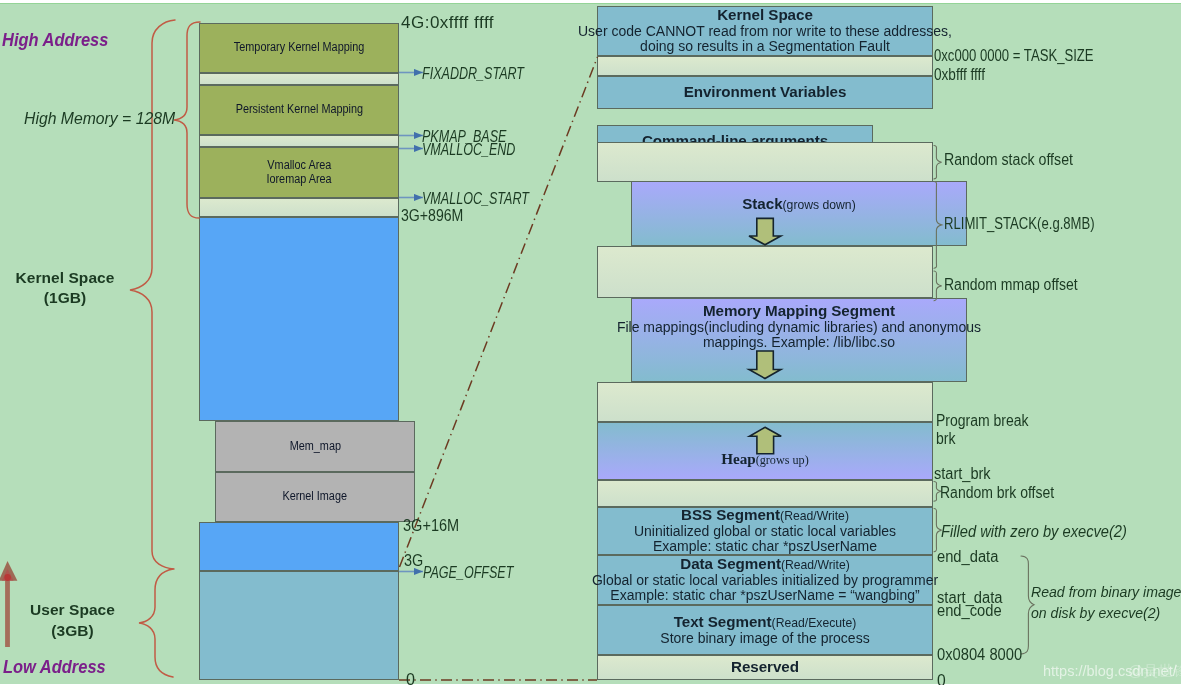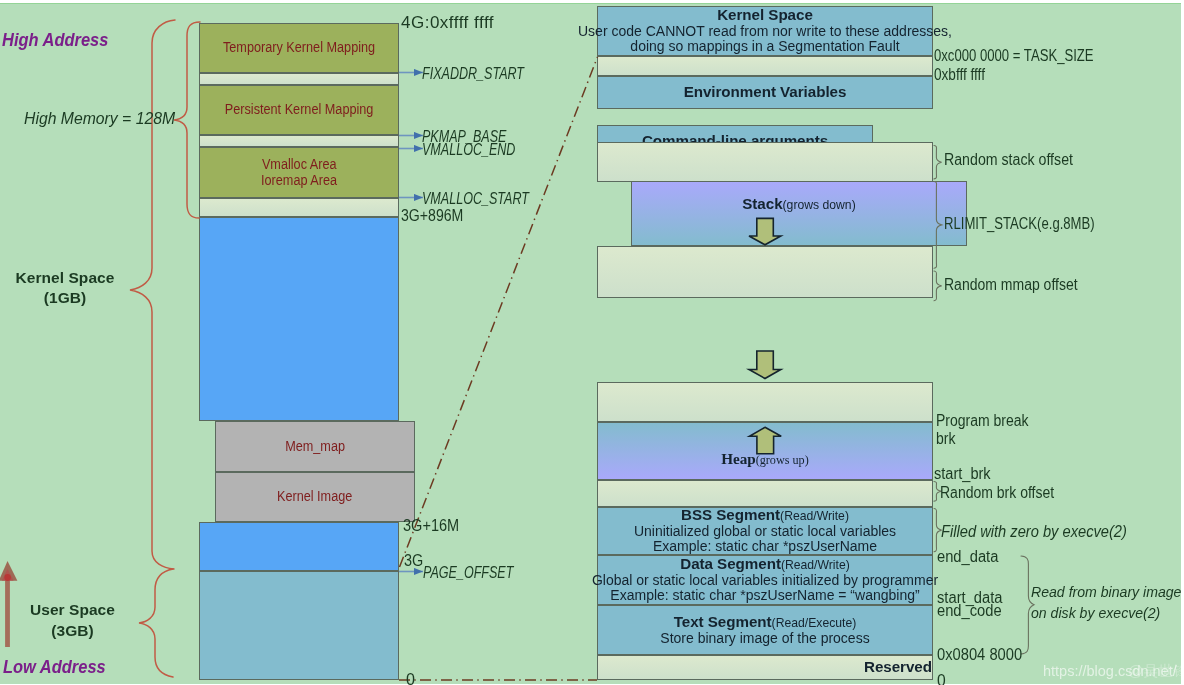--- a/index.html
+++ b/index.html
@@ -15,29 +15,29 @@
   .blk{position:absolute;box-sizing:border-box;border:1.4px solid #5b6a5e;
        display:flex;flex-direction:column;align-items:center;justify-content:center;
        color:#16321f;text-align:center;line-height:1.1;}
   .blk .t1{font-weight:bold;}
   .lbl{position:absolute;color:#1b3a22;white-space:nowrap;line-height:1.08;}
   .i{font-style:italic;}
   .b{font-weight:bold;}
 
   
   .olive{background:#9cb15c;}
-  .gap{background:linear-gradient(180deg,#dce9ce 0%,#cde0cb 100%);align-items:flex-end;}
+  .gap{background:linear-gradient(180deg,#dce9ce 0%,#cde0cb 100%);}
   .blue{background:#57a6f6;}
   .gray{background:#b3b3b3;margin-left:16px;}
   .teal{background:#83bcce;}
   .gdown{background:linear-gradient(180deg,#a9a9fb 0%,#83bcce 100%);margin-left:34px;}
   .gup{background:linear-gradient(180deg,#83bcce 0%,#a9a9fb 100%);font-family:Liberation Serif, serif;}
 
   .blk span{white-space:nowrap;}
-  .L{font-size:14px;color:#7f1d1d;}
+  .L{font-size:12px;color:#0f172a;}
   .L span{display:inline-block;transform:scaleX(0.905);}
   .R{font-size:14px;color:#14232f;}
   .R .rt{font-size:15.2px;font-weight:bold;letter-spacing:-0.05px;}
   .R .rs{font-size:14px;}
   .R .hd{display:block;}
   .R .hd .sfx{font-size:12.2px;font-weight:normal;}
 </style>
 </head>
 <body>
 
@@ -63,34 +63,39 @@
   </div>
   <div class="blk L gray" style="left:199px;top:472px;width:200px;height:50px">
     <span>Kernel Image</span>
   </div>
   <div class="blk L blue" style="left:199px;top:522px;width:200px;height:49px"></div>
   <div class="blk L teal" style="left:199px;top:571px;width:200px;height:109px"></div>
 
   <div class="blk R teal" style="left:597px;top:6px;width:336px;height:50px">
     <span class="t1 rt">Kernel Space</span>
     <span class="rs">User code CANNOT read from nor write to these addresses,</span>
-    <span class="rs">doing so mappings in a Segmentation Fault</span>
+    <span class="rs">doing so results in a Segmentation Fault</span>
   </div>
   <div class="blk R gap" style="left:597px;top:56px;width:336px;height:20px"></div>
   <div class="blk R teal" style="left:597px;top:76px;width:336px;height:33px">
     <span class="t1 rt">Environment Variables</span>
   </div>
   <div class="blk R teal" style="left:597px;top:125px;width:276px;height:33px">
     <span class="t1 rt">Command-line arguments</span>
   </div>
   <div class="blk R gap" style="left:597px;top:142px;width:336px;height:39.5px"></div>
   <div class="blk R gdown" style="left:597px;top:181px;width:336px;height:65px;justify-content:flex-start;padding-top:14px">
     <span class="hd"><b class="t1 rt">Stack</b><span class="sfx">(grows down)</span></span>
   </div>
   <div class="blk R gap" style="left:597px;top:246px;width:336px;height:52px"></div>
+  <div class="blk R gdown" style="left:597px;top:298px;width:336px;height:84px;justify-content:flex-start;padding-top:4px">
+    <span class="t1 rt">Memory Mapping Segment</span>
+    <span class="rs">File mappings(including dynamic libraries) and anonymous</span>
+    <span class="rs">mappings. Example:  /lib/libc.so</span>
+  </div>
   <div class="blk R gap" style="left:597px;top:382px;width:336px;height:40px"></div>
   <div class="blk R gup" style="left:597px;top:422px;width:336px;height:58px;justify-content:flex-end;padding-bottom:11px">
     <span class="hd"><b class="t1 rt">Heap</b><span class="sfx">(grows up)</span></span>
   </div>
   <div class="blk R gap" style="left:597px;top:480px;width:336px;height:27px"></div>
   <div class="blk R teal" style="left:597px;top:507px;width:336px;height:48px">
     <span class="hd"><b class="t1 rt">BSS Segment</b><span class="sfx">(Read/Write)</span></span>
     <span class="rs">Uninitialized global or static local variables</span>
     <span class="rs">Example: static char *pszUserName</span>
   </div>

